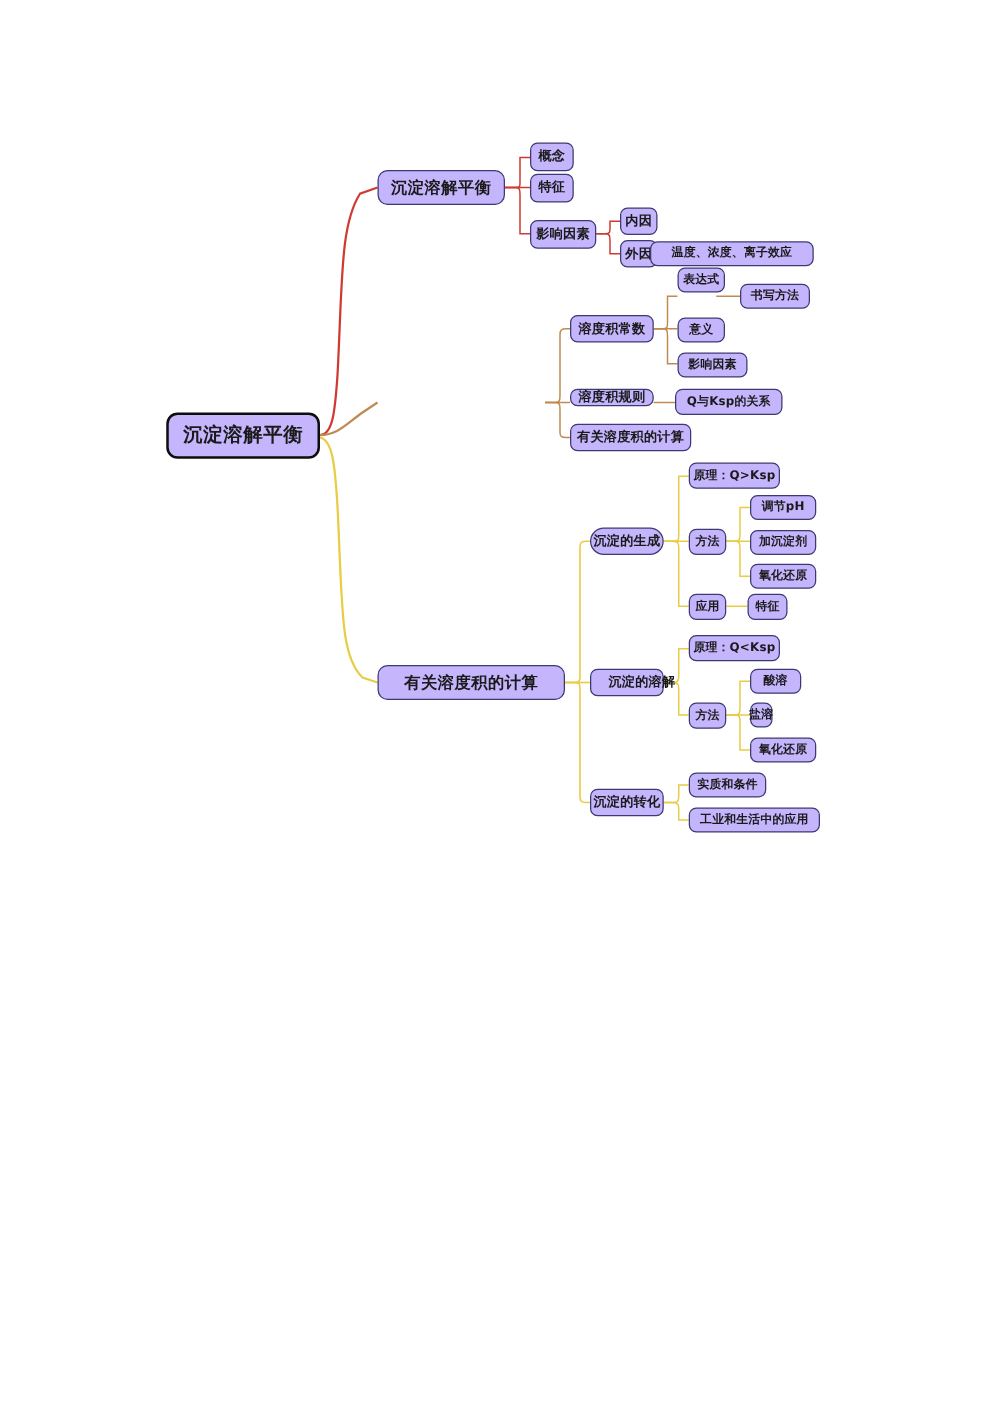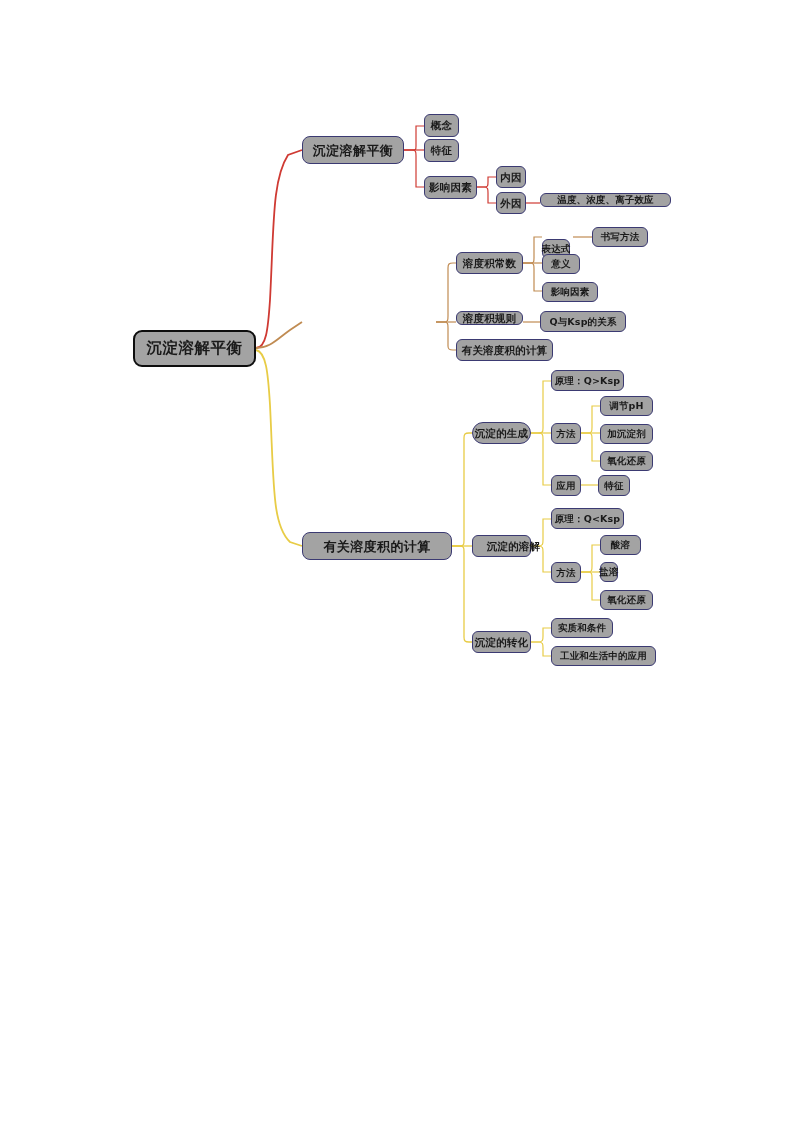--- a/index.html
+++ b/index.html
@@ -1,21 +1,21 @@
 <!DOCTYPE html>
 <html><head>
 <meta charset="utf-8">
 <style>
   html,body{margin:0;padding:0;background:#ffffff;}
   body{width:794px;height:1123px;position:relative;overflow:hidden;
        font-family:"DejaVu Sans","Liberation Sans",sans-serif;}
   #canvas{position:absolute;left:0;top:0;width:794px;height:1123px;}
   svg#links{position:absolute;left:0;top:0;width:794px;height:1123px;pointer-events:none;}
   .node{position:absolute;box-sizing:border-box;display:flex;align-items:center;
-        justify-content:center;background:#a3a3a3;white-space:nowrap;
+        justify-content:center;background:#c4b5fd;white-space:nowrap;
         color:#1a1a1a;line-height:1;}
   .n-root{border:2.5px solid #0d0d0d;border-radius:9px;font-size:15.5px;font-weight:bold;
           letter-spacing:.5px;}
   .n-main{border:1.4px solid #3b3a72;border-radius:8px;font-size:13px;font-weight:bold;
           letter-spacing:.4px;}
   .n-sub{border:1.1px solid #3b3a72;border-radius:6px;font-size:10.5px;font-weight:bold;
          letter-spacing:.2px;}
   .n-leaf{border:1px solid #3b3a72;border-radius:6px;font-size:9.5px;font-weight:bold;
           letter-spacing:.15px;}
 </style>
@@ -71,24 +71,24 @@
   </svg>
 
   <div class="node n-root" style="left:133px;top:330px;width:123px;height:37px;">沉淀溶解平衡</div>
 
   <div class="node n-main" style="left:302px;top:136px;width:102px;height:28px;">沉淀溶解平衡</div>
   <div class="node n-sub" style="left:424px;top:114px;width:35px;height:23px;">概念</div>
   <div class="node n-sub" style="left:424px;top:139px;width:35px;height:23px;">特征</div>
   <div class="node n-sub" style="left:424px;top:176px;width:53px;height:23px;">影响因素</div>
   <div class="node n-sub" style="left:496px;top:166px;width:30px;height:22px;">内因</div>
   <div class="node n-sub" style="left:496px;top:192px;width:30px;height:22px;">外因</div>
-  <div class="node n-leaf" style="left:540px;top:193px;width:131px;height:14px;">温度、浓度、离子效应</div>
+  <div class="node n-leaf" style="left:520px;top:193px;width:131px;height:20px;">温度、浓度、离子效应</div>
 
   <div class="node n-sub" style="left:456px;top:252px;width:67px;height:22px;">溶度积常数</div>
-  <div class="node n-leaf" style="left:542px;top:239px;width:28px;height:20px;">表达式</div>
+  <div class="node n-leaf" style="left:542px;top:214px;width:38px;height:20px;">表达式</div>
   <div class="node n-leaf" style="left:592px;top:227px;width:56px;height:20px;">书写方法</div>
   <div class="node n-leaf" style="left:542px;top:254px;width:38px;height:20px;">意义</div>
   <div class="node n-leaf" style="left:542px;top:282px;width:56px;height:20px;">影响因素</div>
   <div class="node n-sub" style="left:456px;top:311px;width:67px;height:14px;">溶度积规则</div>
   <div class="node n-leaf" style="left:540px;top:311px;width:86px;height:21px;">Q与Ksp的关系</div>
   <div class="node n-sub" style="left:456px;top:339px;width:97px;height:22px;">有关溶度积的计算</div>
 
   <div class="node n-main" style="left:302px;top:532px;width:150px;height:28px;">有关溶度积的计算</div>
 
   <div class="node n-sub" style="left:472px;top:422px;width:59px;height:22px;border-radius:11px;">沉淀的生成</div>

